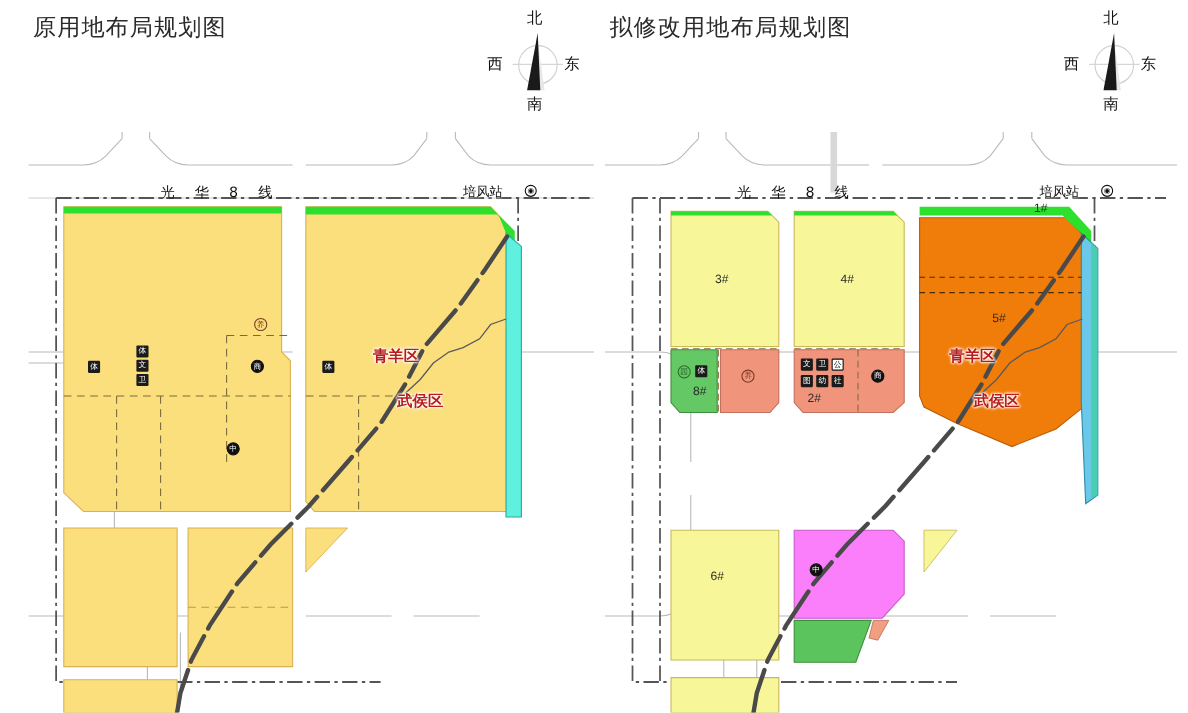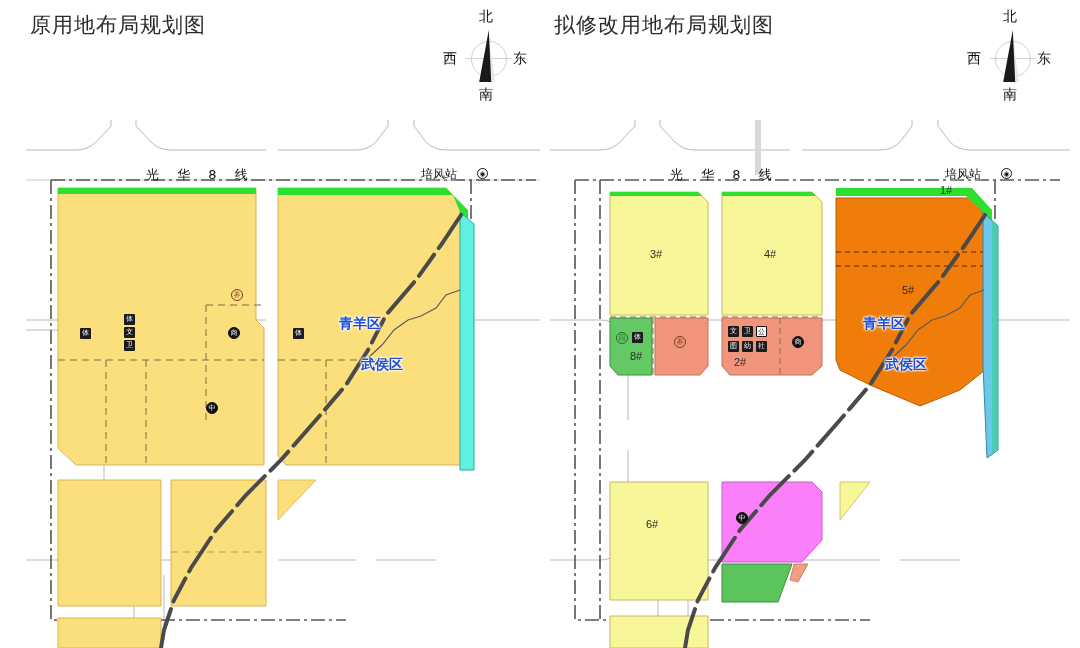--- a/index.html
+++ b/index.html
@@ -35,21 +35,21 @@
   .compass .c-w{left:2px;top:42px;}
   .compass .c-e{left:72px;top:42px;}
 
   
   .map{position:absolute;left:0;top:120px;width:540px;height:528px;}
   .map svg{display:block;}
 
   .maplabel{position:absolute;font-family:"DejaVu Sans","Liberation Sans",sans-serif;
      color:#1a1a1a;white-space:nowrap;}
   .road-label{font-size:13px;letter-spacing:7px;color:#111;}
-  .district-label{font-size:14px;color:#1d4ed8;font-weight:bold;
+  .district-label{font-size:14px;color:#b91c1c;font-weight:bold;
      text-shadow:0 0 2px #fff,0 0 3px #fff,1px 0 2px #fff,-1px 0 2px #fff;font-family:Liberation Serif, serif;}
   .station-label{font-size:12px;color:#111;
      text-shadow:0 0 2px #fff,0 0 3px #fff;}
   .parcel-label{font-size:11px;color:#2b2b2b;font-family:"Liberation Sans",sans-serif;}
 
   
   .fic{position:absolute;width:11px;height:11px;background:#1b1b1b;border-radius:1px;
        color:#fff;font-size:7px;line-height:11px;text-align:center;
        font-family:"DejaVu Sans",sans-serif;}
   .fic.w{background:#fff;color:#111;border:1px solid #111;box-sizing:border-box;}

